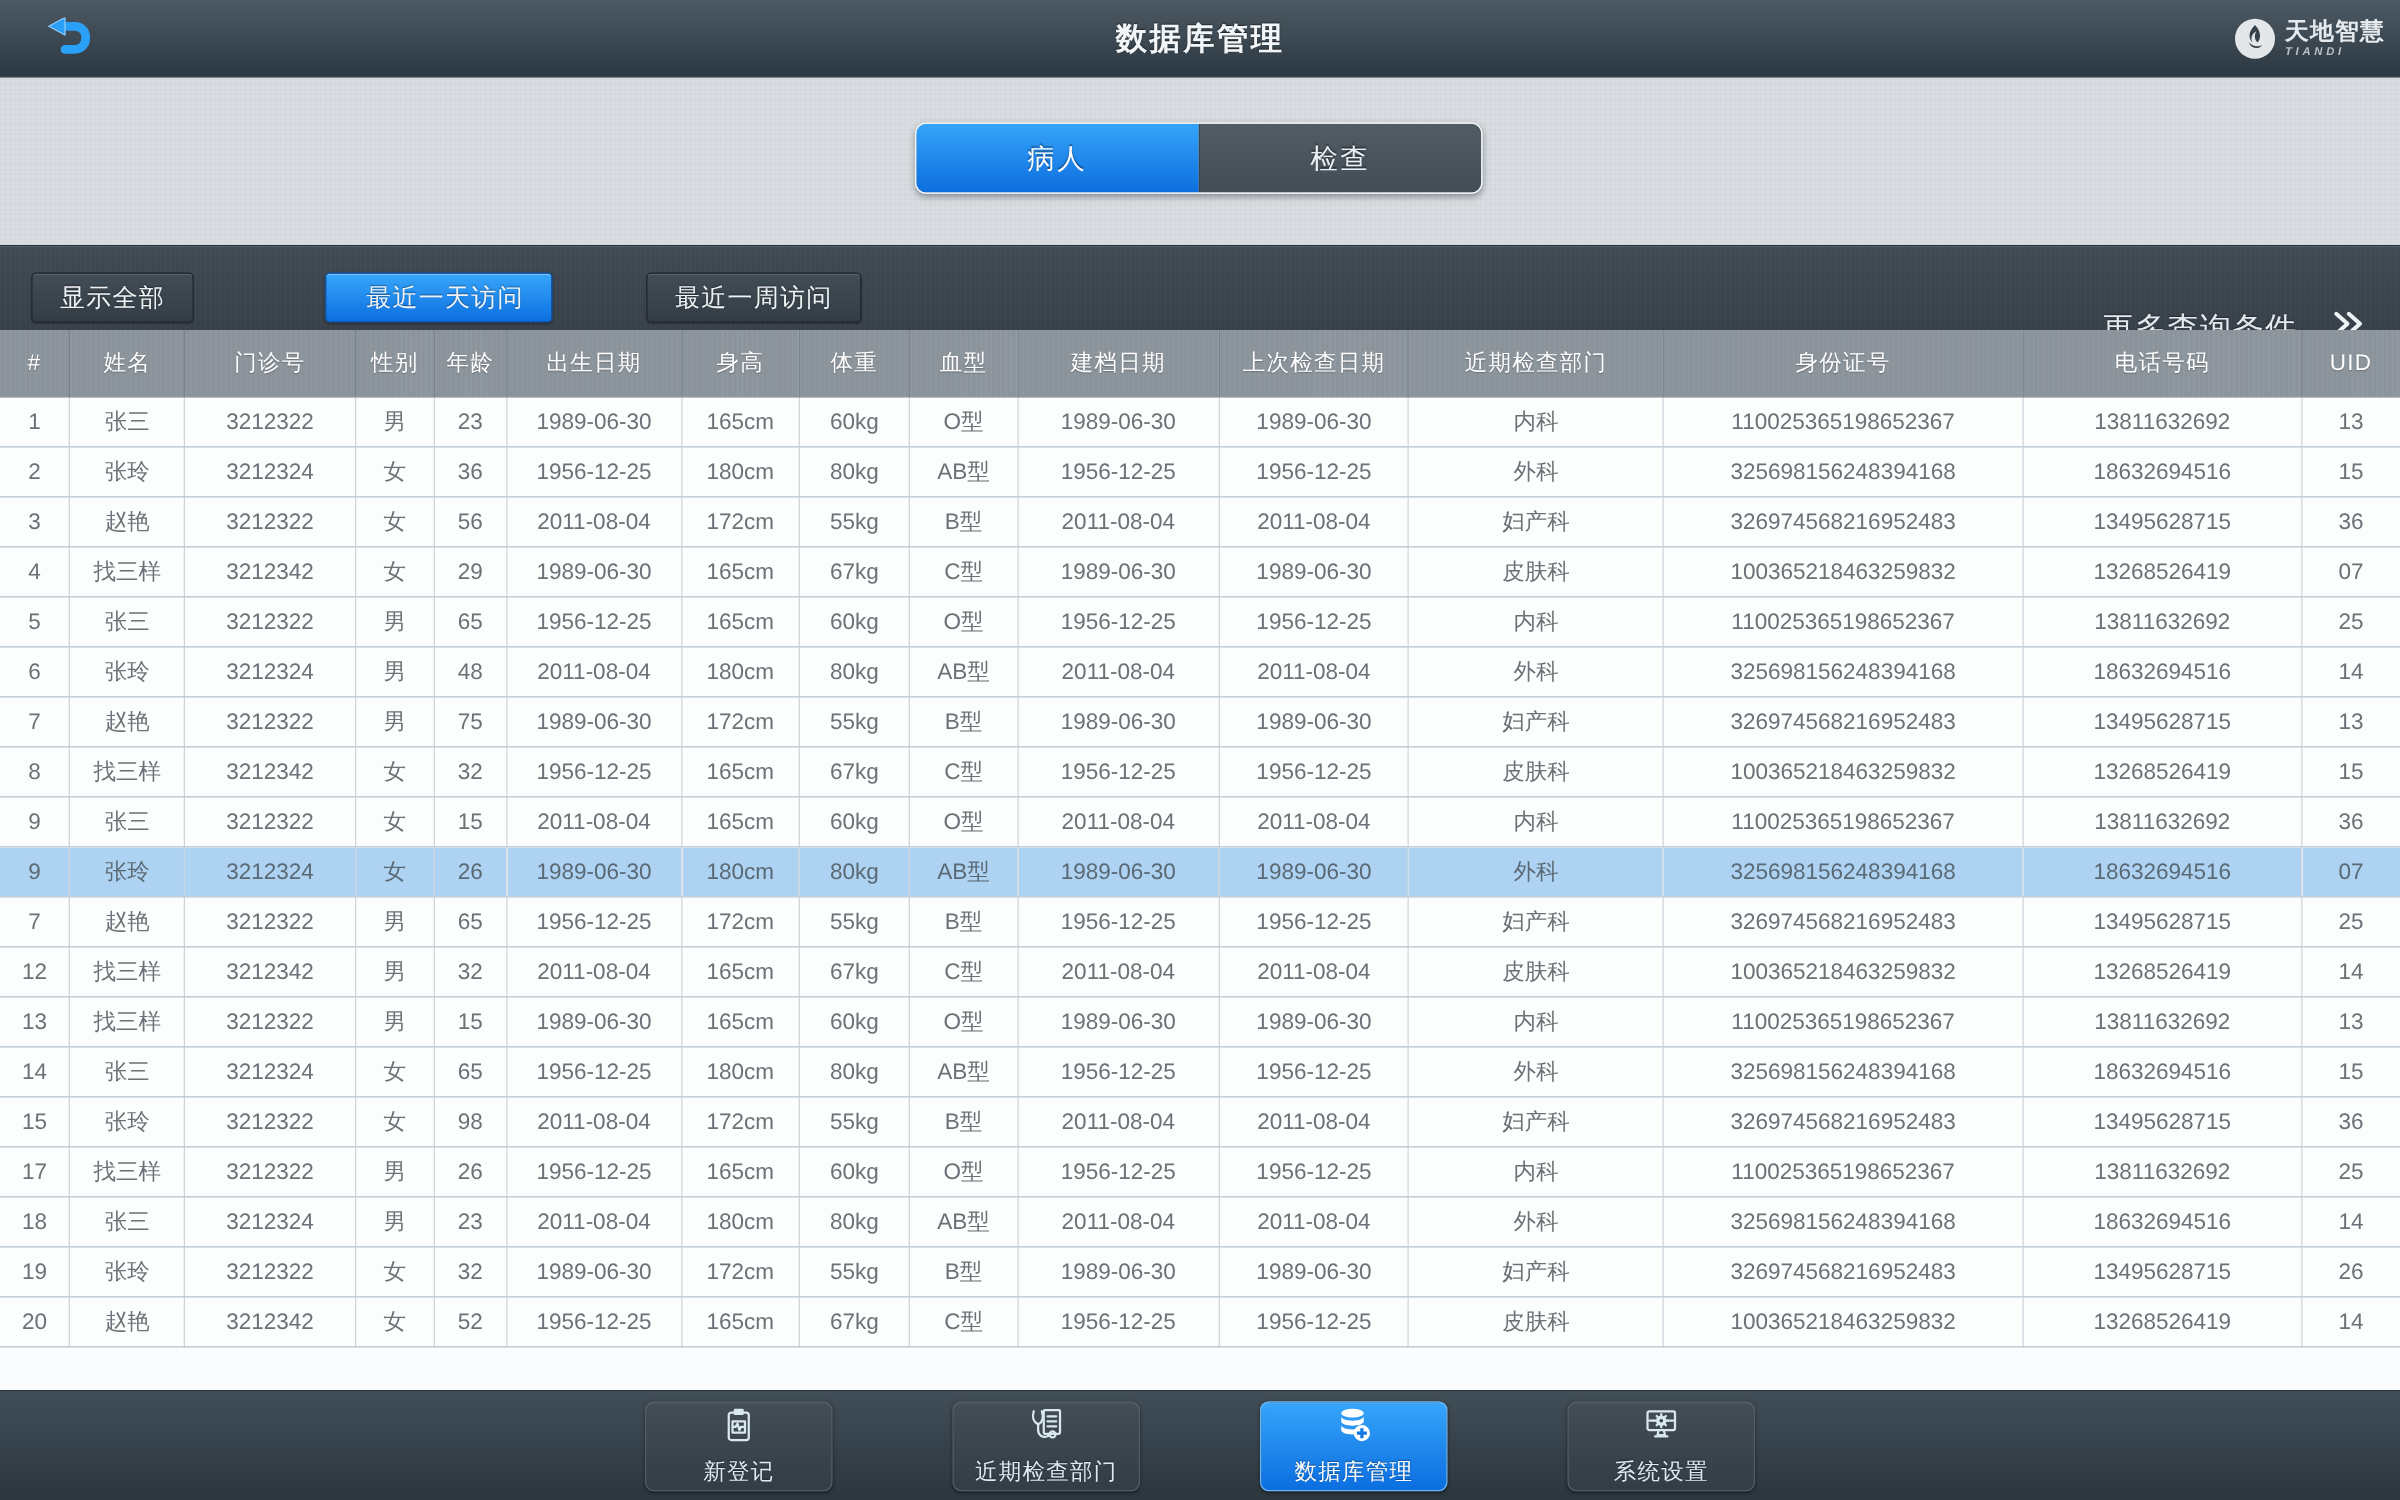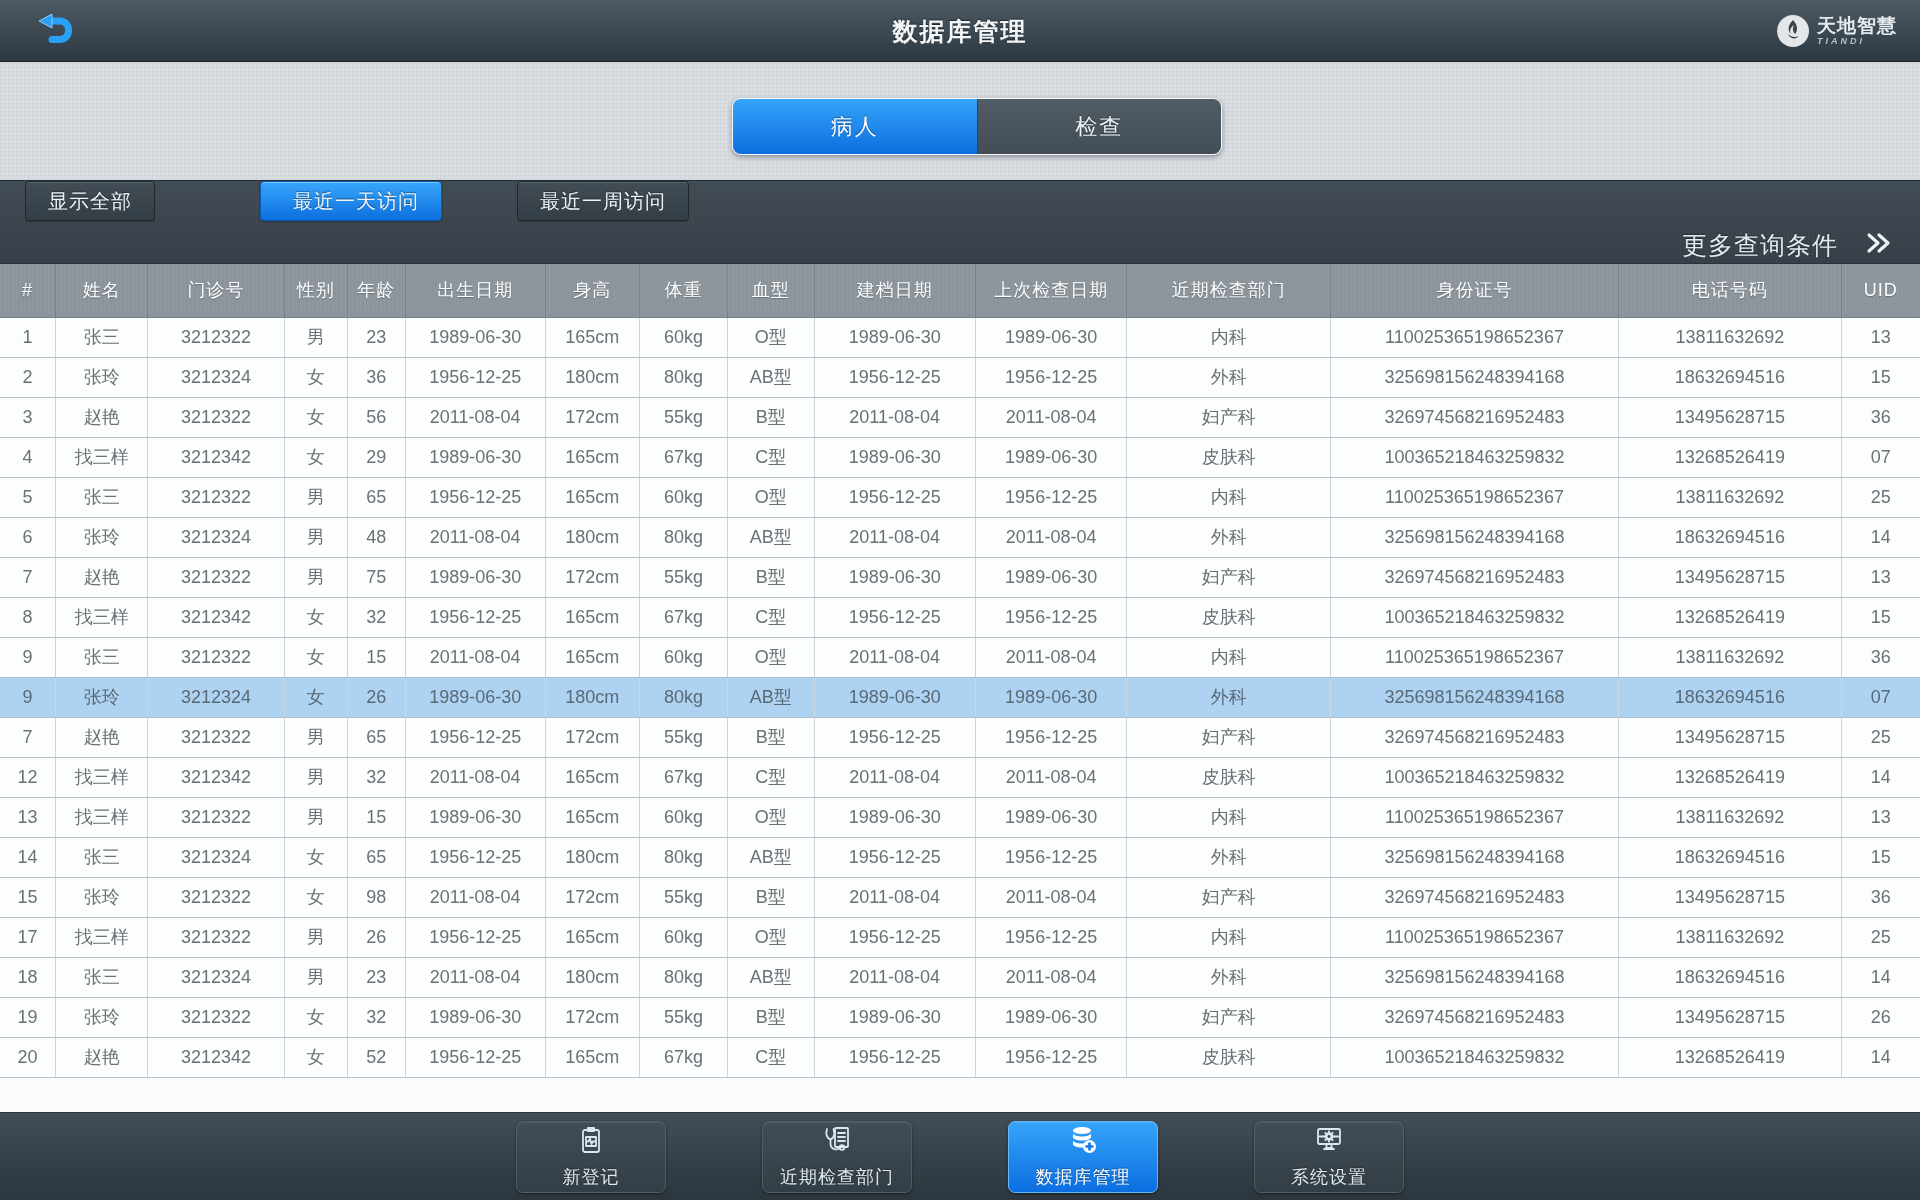--- a/index.html
+++ b/index.html
@@ -22,52 +22,52 @@
     background:linear-gradient(#4d5a64, #2c3841);
     border-bottom:1px solid #1b242b;
     display:flex; align-items:center;
   }
   .back-btn { position:absolute; left:36px; top:14px; width:40px; height:34px; cursor:pointer; background:none; border:none; }
   .page-title {
     position:absolute; left:0; right:0; text-align:center;
     color:#f3f6f8; font-size:25px; font-weight:bold; letter-spacing:2px;
     text-shadow:0 -1px 1px rgba(0,0,0,.5); line-height:62px;
   }
-  .logo { position:absolute; right:23px; top:0; height:62px; display:flex; align-items:center; gap:8px; }
+  .logo { position:absolute; right:12px; top:0; height:62px; display:flex; align-items:center; gap:8px; }
   .logo-mark { width:32px; height:32px; border-radius:50%; background:#e3e7ea; display:flex; align-items:center; justify-content:center; }
   .logo-text-wrap { display:flex; flex-direction:column; line-height:1; }
   .logo-text { color:#e5eaee; font-size:19px; font-weight:bold; letter-spacing:1px; }
   .logo-sub { color:#b7c0c6; font-size:9px; font-weight:bold; font-style:italic; letter-spacing:3px; margin-top:2px; }
 
   
   .tabs {
-    position:absolute; left:732px; top:98px; width:490px; height:57px;
+    position:absolute; left:732px; top:98px; width:454px; height:57px;
     display:flex; border-radius:9px; overflow:hidden;
     border:1px solid #f5f7f8; box-shadow:0 2px 5px rgba(40,50,60,.45);
   }
   .tab {
     flex:1; border:none; cursor:pointer;
     font-family:inherit; font-size:22px; color:#e9eff3; letter-spacing:2px;
     background:linear-gradient(#525c64,#434d56);
     text-shadow:0 -1px 1px rgba(0,0,0,.4);
   }
   .tab + .tab { border-left:1px solid #39434b; }
   .tab.active {
     background:linear-gradient(#35a4fa,#0d6ede);
     color:#fff;
   }
 
   
   .filterbar {
-    position:absolute; left:0; top:180px; width:1920px; height:84px;
+    position:absolute; left:0; top:196px; width:1920px; height:84px;
     background:
       repeating-linear-gradient(90deg, rgba(255,255,255,.025) 0 1px, transparent 1px 4px),
       linear-gradient(#414b54,#363f48);
     border-top:1px solid #262f36; border-bottom:1px solid #2a333b;
-    display:flex; align-items:flex-start;
+    display:flex; align-items:center;
   }
   .filter-btn {
     height:40px; padding:0 22px; margin-left:25px;
     background:linear-gradient(#434d55,#333d45);
     border:1px solid #1f272d; border-radius:4px;
     box-shadow:inset 0 1px 0 rgba(255,255,255,.14), 0 1px 1px rgba(0,0,0,.3);
     color:#eef3f6; font-family:inherit; font-size:20px; letter-spacing:1px; cursor:pointer;
     text-shadow:0 -1px 1px rgba(0,0,0,.4);
   }
   .filter-btn.b2 { margin-left:105px; }

